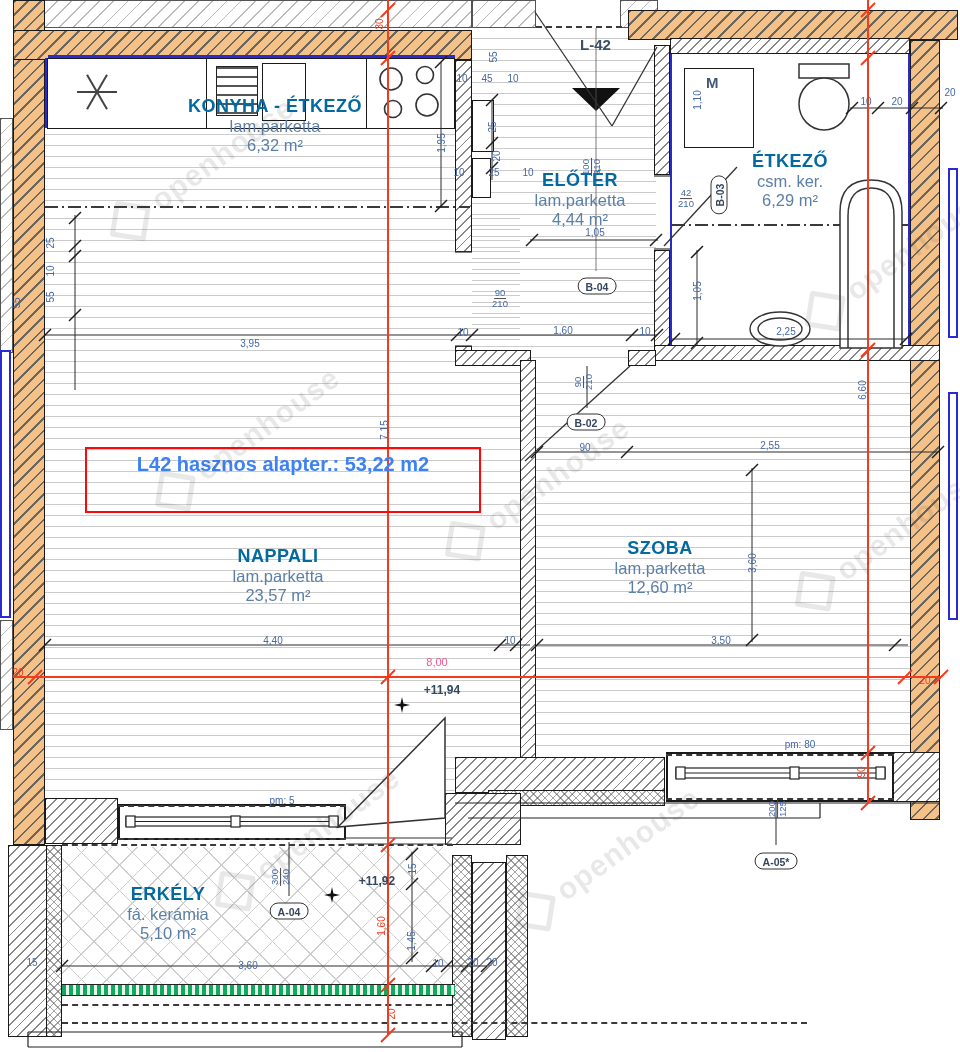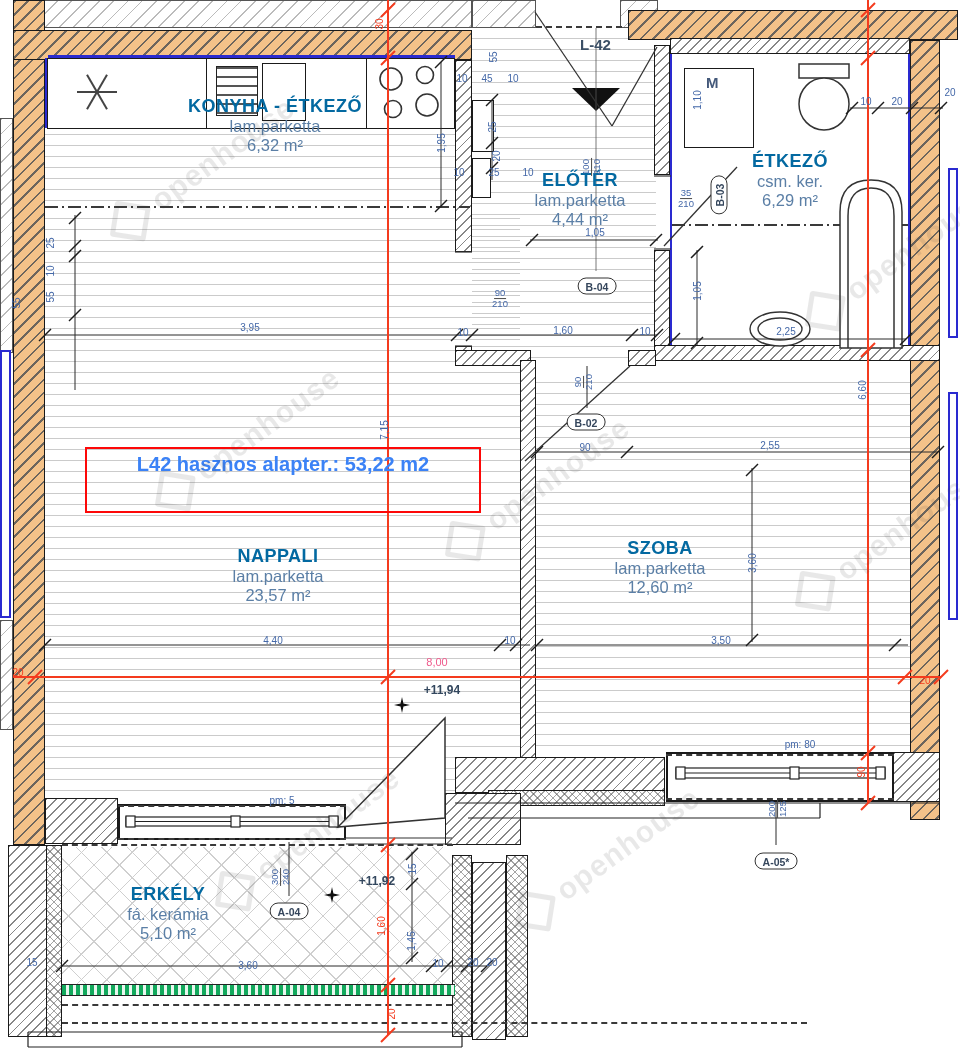--- a/index.html
+++ b/index.html
@@ -321,21 +321,21 @@
       <div class="room-label" style="left: 660px; top: 538px;">
         <div class="room-name">SZOBA</div>
         <div class="room-sub">lam.parketta</div>
         <div class="room-sub">12,60 m²</div>
       </div>
       <div class="room-label" style="left: 168px; top: 884px;">
         <div class="room-name">ERKÉLY</div>
         <div class="room-sub">fá. kerámia</div>
         <div class="room-sub">5,10 m²</div>
       </div>
-      <div class="dim" style="left: 250px; top: 327px; transform: translate(-50%, -50%);">3,95</div>
+      <div class="dim" style="left: 250px; top: 343px; transform: translate(-50%, -50%);">3,95</div>
       <div class="dim" style="left: 463px; top: 332px; transform: translate(-50%, -50%);">10</div>
       <div class="dim" style="left: 563px; top: 330px; transform: translate(-50%, -50%);">1,60</div>
       <div class="dim" style="left: 645px; top: 331px; transform: translate(-50%, -50%);">10</div>
       <div class="dim" style="left: 462px; top: 78px; transform: translate(-50%, -50%);">10</div>
       <div class="dim" style="left: 487px; top: 78px; transform: translate(-50%, -50%);">45</div>
       <div class="dim" style="left: 513px; top: 78px; transform: translate(-50%, -50%);">10</div>
       <div class="dim" style="left: 492px; top: 127px; transform: translate(-50%, -50%) rotate(-90deg);">25</div>
       <div class="dim" style="left: 496px; top: 156px; transform: translate(-50%, -50%) rotate(-90deg);">20</div>
       <div class="dim" style="left: 459px; top: 172px; transform: translate(-50%, -50%);">10</div>
       <div class="dim" style="left: 494px; top: 172px; transform: translate(-50%, -50%);">25</div>
@@ -383,21 +383,21 @@
       </div>
       <div class="frac" style="left: 500px; top: 299px; transform: translate(-50%, -50%);">
         <span class="top">90</span>
         <span>210</span>
       </div>
       <div class="frac" style="left: 584px; top: 382px; transform: translate(-50%, -50%) rotate(-90deg);">
         <span class="top">90</span>
         <span>210</span>
       </div>
       <div class="frac" style="left: 686px; top: 199px; transform: translate(-50%, -50%);">
-        <span class="top">35</span>
+        <span class="top">42</span>
         <span>210</span>
       </div>
       <div class="frac" style="left: 281px; top: 877px; transform: translate(-50%, -50%) rotate(-90deg);">
         <span class="top">300</span>
         <span>240</span>
       </div>
       <div class="frac" style="left: 778px; top: 809px; transform: translate(-50%, -50%) rotate(-90deg);">
         <span class="top">200</span>
         <span>125</span>
       </div>

